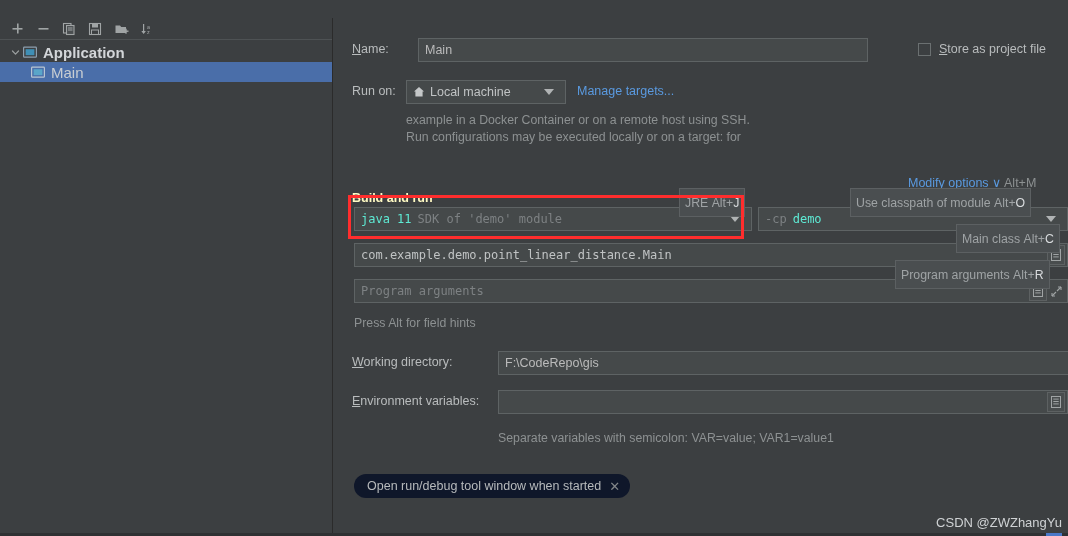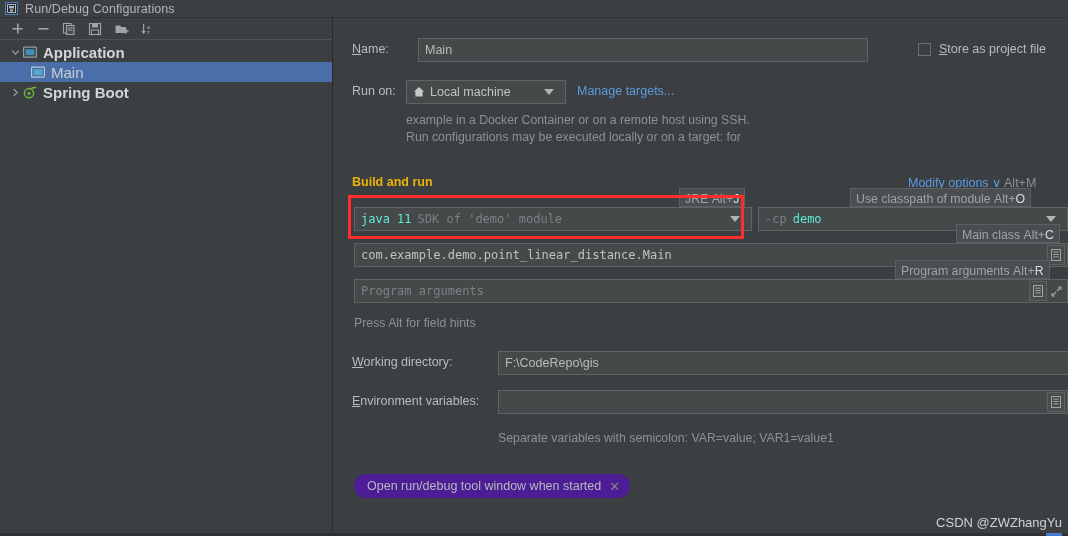--- a/index.html
+++ b/index.html
@@ -129,62 +129,63 @@
   }
   .link { color: #5a9ae0; font-size: 12.5px; cursor: pointer; white-space: nowrap; }
 
   .checkbox-sq {
     width: 13px; height: 13px;
     border: 1px solid #6b7071; background: #3c3f41;
     flex: 0 0 auto;
   }
 
   .section-title {
-    font-size: 12.5px; font-weight: bold; color: #eab308;
+    font-size: 12.5px; font-weight: bold; color: #fef9c3;
     white-space: nowrap;
+    margin-top: 16px;
   }
   .helptext { font-size: 12.3px; color: #8d9192; white-space: nowrap; line-height: 17px; }
 
   
   .fld-ico {
     width: 18px; height: 20px;
     display: flex; align-items: center; justify-content: center;
     color: #9a9e9f; flex: 0 0 auto;
   }
   .fld-ico svg { display: block; }
   .fld-ico.boxed { border: 1px solid #5d6162; background: #494d4e; }
 
   
   .hint {
     position: absolute;
     background: #4a4e50;
     border: 1px solid #5c6062;
     color: #9fa3a5;
     font-size: 12.3px;
-    height: 19px;
-    display: flex; align-items: flex-end;
+    height: 29px;
+    display: flex; align-items: center;
     padding: 0 5px;
     white-space: nowrap;
     z-index: 30;
   }
   .hint b { color: #d9dcde; font-weight: normal; }
 
   
   .redbox {
     position: absolute;
     border: 3px solid #ff2d2d;
     z-index: 40;
     pointer-events: none;
   }
 
   
   .chip {
     display: inline-flex; align-items: center; gap: 8px;
     height: 24px;
-    background: #4c1d95;
+    background: #0f172a;
     border-radius: 12px;
     padding: 0 10px 0 13px;
     font-size: 12.5px;
     color: #b7babc;
     white-space: nowrap;
   }
   .chip .x { color: #83878a; font-size: 13px; }
 
   .watermark {
     position: absolute; right: 6px; bottom: 6px;
@@ -198,30 +199,20 @@
   .blue-nib {
     position: absolute; right: 6px; bottom: 0px;
     width: 16px; height: 3px; background: #4a78c8;
   }
 </style>
 </head>
 <body>
 
 <div id="app">
 
-  <div class="titlebar">
-    <span class="title-icon">
-      <svg width="9" height="9" viewBox="0 0 9 9">
-        <rect x="0.5" y="0.5" width="8" height="8" fill="none" stroke="#a9b7c6" stroke-width="1"></rect>
-        <rect x="2" y="2" width="5" height="2.5" fill="#a9b7c6"></rect>
-        <rect x="3" y="5.5" width="3" height="2" fill="#a9b7c6"></rect>
-      </svg>
-    </span>
-    <span class="title-text">Run/Debug Configurations</span>
-  </div>
 
   <div class="left-panel">
 
     <div class="lp-toolbar">
       <span class="tb-btn">
         <svg width="13" height="13" viewBox="0 0 13 13">
           <rect x="6" y="1.5" width="1.6" height="10" fill="#a0a4a5"></rect>
           <rect x="1.5" y="6" width="10" height="1.6" fill="#a0a4a5"></rect>
         </svg>
       </span>
@@ -282,35 +273,20 @@
       <div class="tree-row level1 selected">
         <span class="tree-icon">
           <svg width="14" height="13" viewBox="0 0 14 13">
             <rect x="0.6" y="1.2" width="12.8" height="10" rx="0.8" fill="none" stroke="#b9c6d2" stroke-width="1.2"></rect>
             <rect x="2.6" y="3.2" width="8.8" height="6" fill="#5aa6c9"></rect>
           </svg>
         </span>
         <span class="tree-label">Main</span>
       </div>
 
-      <div class="tree-row level0">
-        <span class="twisty">
-          <svg width="9" height="9" viewBox="0 0 9 9">
-            <path d="M3 1.5 L6.2 4.5 L3 7.5" fill="none" stroke="#9a9e9f" stroke-width="1.2" stroke-linecap="round" stroke-linejoin="round"></path>
-          </svg>
-        </span>
-        <span class="tree-icon">
-          <svg width="15" height="14" viewBox="0 0 15 14">
-            <circle cx="6" cy="8.2" r="4.6" fill="none" stroke="#6db33f" stroke-width="1.5"></circle>
-            <circle cx="6" cy="8.2" r="1.5" fill="#6db33f"></circle>
-            <path d="M6.5 4 C9.5 1.4 12.5 1.6 13.8 2.4 C12.2 3.6 10.6 3.4 8.4 4.2 Z" fill="#6db33f"></path>
-          </svg>
-        </span>
-        <span class="tree-label bold">Spring Boot</span>
-      </div>
     </div>
   </div>
 
   <div class="right-panel">
 
     <div class="row" style="left:18px; top:24px;">
       <span class="field-label"><span class="mnem">N</span>ame:</span>
     </div>
     <div class="txtfield" style="position:absolute; left:84px; top:20px; width:450px;">
       <span>Main</span>

